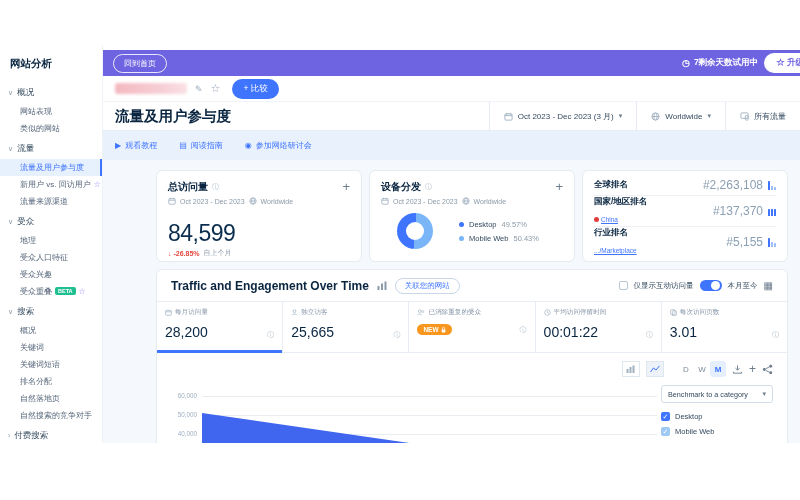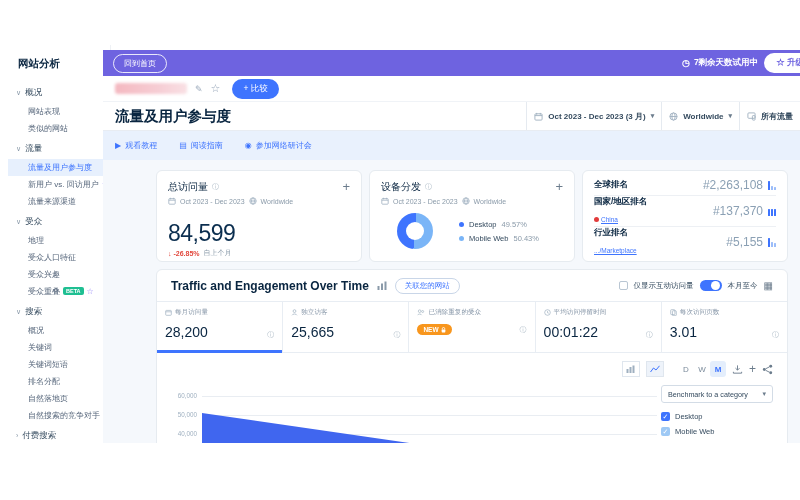--- a/index.html
+++ b/index.html
@@ -1,20 +1,20 @@
 <!DOCTYPE html>
 <html><head>
 <meta charset="utf-8">
 <style>
   * { margin:0; padding:0; box-sizing:border-box; font-family:"Liberation Sans", sans-serif; }
   html,body { width:800px; height:500px; background:#fff; overflow:hidden; }
   .app { position:relative; width:800px; height:500px; background:#fff; overflow:hidden; }
 
   
-  .sidebar { position:absolute; left:8px; top:45px; width:103px; height:398px; background:#fff; border-right:1px solid #eef1f5; overflow:hidden; }
+  .sidebar { position:absolute; left:0; top:45px; width:103px; height:398px; background:#fff; border-right:1px solid #eef1f5; overflow:hidden; }
   .sb-title { font-size:10.5px; font-weight:700; color:#092540; padding:12px 0 10px 10px; }
   .sb-group { font-size:8.5px; color:#344a5e; padding:6px 0 4px 8px; cursor:pointer; white-space:nowrap; }
   .sb-group .chev { color:#8a9aa9; font-size:7px; margin-right:4px; }
   .sb-item { font-size:8px; color:#55657a; padding:3px 4px 3px 20px; cursor:pointer; white-space:nowrap; position:relative; }
   .sb-item.active { background:#e7f0fd; color:#3e74fe; border-right:2px solid #3e74fe; }
   .sb-star { color:#8b7cf6; font-size:8px; margin-left:3px; }
   .beta { background:#1fbf92; color:#fff; font-size:5.5px; font-weight:700; border-radius:2px; padding:1px 3px; margin-left:3px; vertical-align:1px; }
 
   
   .main { position:absolute; left:103px; top:0; width:697px; height:500px; }
@@ -25,33 +25,33 @@
   .clock-glyph { font-size:9px; }
   .upgrade-pill { background:#fff; color:#6e63e0; font-size:8.5px; font-weight:700; border-radius:11px; padding:4px 12px; margin-right:-26px; cursor:pointer; white-space:nowrap; }
 
   .site-row { position:absolute; left:0; top:76px; width:697px; height:25px; background:#fff; display:flex; align-items:center; padding:0 12px; gap:8px; }
   .site-blob { width:72px; height:11px; border-radius:3px; background:linear-gradient(90deg,#f4b8c0,#f6cdd4 60%,#f9e0e4); filter:blur(1.5px); }
   .tiny-icon { color:#9aa9bb; font-size:9px; cursor:pointer; }
   .compare-pill { background:#3e74fe; color:#fff; font-size:8.5px; border-radius:12px; padding:4px 11px; cursor:pointer; margin-left:4px; }
 
   .title-row { position:absolute; left:0; top:101px; width:697px; height:30px; background:#fff; border-top:1px solid #f0f3f7; border-bottom:1px solid #e8ecf2; display:flex; align-items:stretch; }
   .page-title { font-size:14.5px; font-weight:700; color:#092540; align-self:center; padding-left:12px; flex:1; }
-  .hdr-ctl { display:flex; align-items:center; gap:5px; font-size:8px; color:#344a5e; padding:0 7px; border-left:1px solid #e5eaf0; cursor:pointer; white-space:nowrap;font-weight:bold; }
+  .hdr-ctl { display:flex; align-items:center; gap:5px; font-size:8px; color:#344a5e; padding:0 14px; border-left:1px solid #e5eaf0; cursor:pointer; white-space:nowrap; }
   .hdr-ctl .caret { color:#6b7c8c; font-size:7px; }
   .ictl { width:9px; height:9px; flex:none; }
 
   .banner { position:absolute; left:0; top:131px; width:697px; height:29px; background:#e9f1fd; display:flex; align-items:center; gap:22px; padding-left:12px; }
   .banner a { color:#3e74fe; font-size:8px; text-decoration:none; display:flex; align-items:center; gap:4px; cursor:pointer; }
   .b-ic { font-size:8px; }
 
   .content { position:absolute; left:0; top:160px; width:697px; height:283px; background:#f5f8fc; padding:10px 12px 0 53px; overflow:hidden; }
   .cards-row { display:flex; gap:7px; height:92px; }
   .card { background:#fff; border:1px solid #e6ebf0; border-radius:6px; flex:1; padding:9px 11px; position:relative; }
   .card-title-row { display:flex; align-items:center; gap:4px; }
-  .card-title { font-size:10px; font-weight:400; color:#092540; }
+  .card-title { font-size:10px; font-weight:700; color:#092540; }
   .info { color:#aab8c4; font-size:7px; }
   .plus-btn { margin-left:auto; color:#6b7c8c; font-size:13px; line-height:10px; cursor:pointer; }
   .card-sub { display:flex; align-items:center; gap:4px; font-size:7px; color:#8a9aa9; margin-top:3px; white-space:nowrap; }
   .big-num { font-size:23px; color:#0b2e4f; letter-spacing:-0.5px; margin-top:15px; }
   .chg-row { font-size:7px; margin-top:1px; display:flex; gap:4px; align-items:center; }
   .chg-neg { color:#e2483d; font-weight:700; }
   .chg-note { color:#8a9aa9; }
 
   .donut-wrap { display:flex; align-items:center; margin-top:8px; }
   .donut { width:36px; height:36px; border-radius:50%; margin-left:16px; position:relative; flex:none; }

